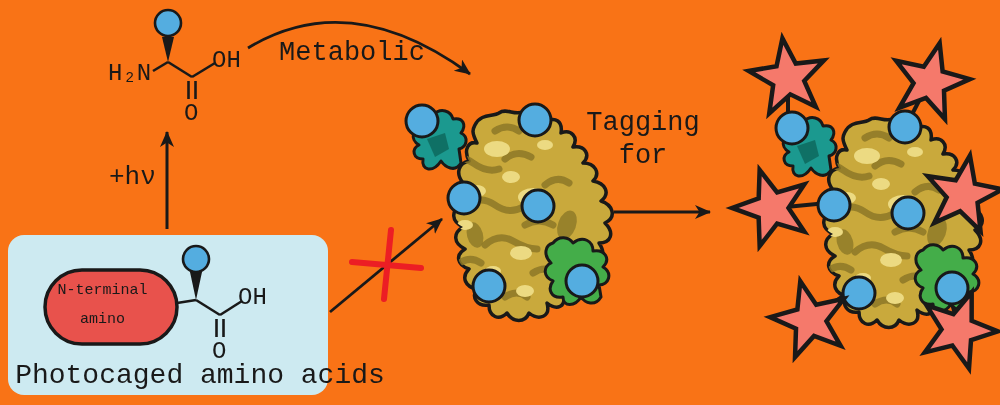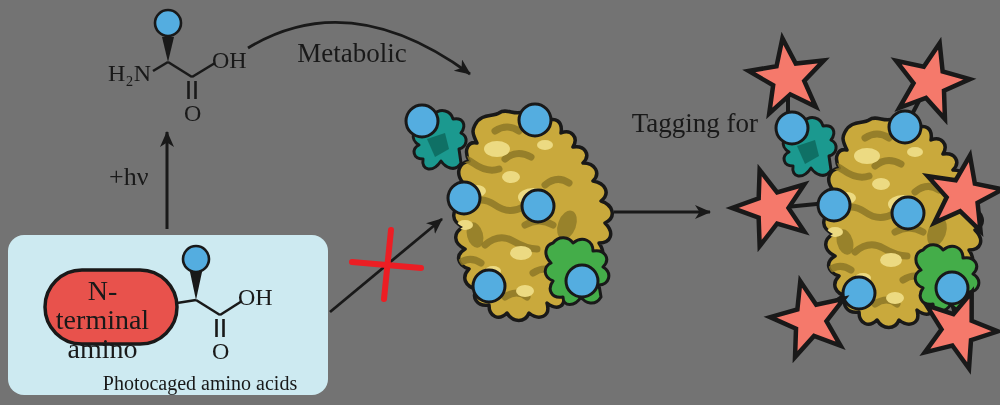--- a/index.html
+++ b/index.html
@@ -1,18 +1,18 @@
 <!DOCTYPE html>
 <html style="--outline: #191919; --protein-gold: #c9a93c; --protein-gold-light: #ecda82; --protein-gold-dark: #8d7827; --teal-patch: #1b998f; --teal-patch-dark: #0e6b60; --green-patch: #44ad49; --blue-circle: #54ade0; --star-salmon: #f5796b; --box-blue: #cdeaf1; --cage-red: #e8524c; --cross-red: #ec1e24;"><head>
 <meta charset="utf-8">
 <style>
   html,body{margin:0;padding:0;background:#ffffff;}
   .canvas{
-    position:relative;width:1000px;height:405px;background:#737373;
-    font-family:Liberation Serif, serif;
+    position:relative;width:1000px;height:405px;background:#f97316;
+    font-family:Liberation Mono, monospace;
     color:var(--outline,#191919);overflow:hidden;
   }
   .gfx{position:absolute;left:0;top:0;}
   .label{position:absolute;white-space:nowrap;}
   .center{text-align:center;white-space:normal;}
   
   .ink        {stroke:var(--outline);}
   .ink-fill   {fill:var(--outline);}
   .c-gold     {fill:var(--protein-gold);}
   .c-gold-dk  {stroke:var(--protein-gold-dark);}
@@ -172,27 +172,27 @@
   <div class="label" style="left:108px;top:60px;font-size:24px;">H₂N</div>
   <div class="label" style="left:212px;top:47px;font-size:24px;">OH</div>
   <div class="label" style="left:184px;top:100px;font-size:24px;">O</div>
 
   <div class="label" style="left:109px;top:162px;font-size:26px;">+hν</div>
 
   <div class="label center" style="left:252px;top:36px;width:200px;font-size:27px;line-height:34px;">
     <div>Metabolic</div>
   </div>
 
-  <div class="label center" style="left:600px;top:107px;width:158px;font-size:27px;line-height:33px;text-align:right;">
+  <div class="label center" style="left:564px;top:107px;width:158px;font-size:27px;line-height:33px;">
     <div>Tagging for</div>
   </div>
 
-  <div class="label center" style="left:45px;top:276px;width:115px;font-size:28px;line-height:29px;">
+  <div class="label center" style="left:45px;top:276px;width:115px;font-size:15px;line-height:29px;">
     <div>N-terminal</div>
     <div>amino</div>
   </div>
 
   <div class="label" style="left:238px;top:284px;font-size:24px;">OH</div>
   <div class="label" style="left:212px;top:338px;font-size:24px;">O</div>
 
-  <div class="label center" style="left:8px;top:372px;width:384px;font-size:20px;">Photocaged amino acids</div>
+  <div class="label center" style="left:8px;top:360px;width:384px;font-size:28px;">Photocaged amino acids</div>
 
 </div>
 
 </body></html>

